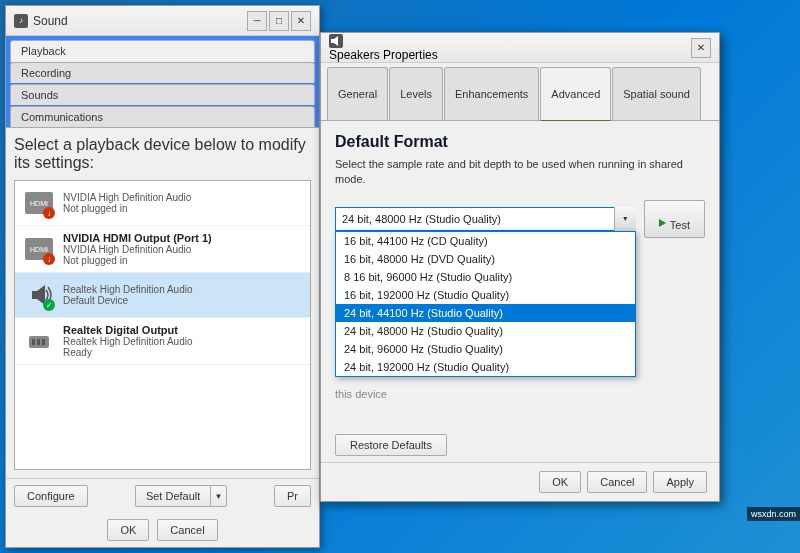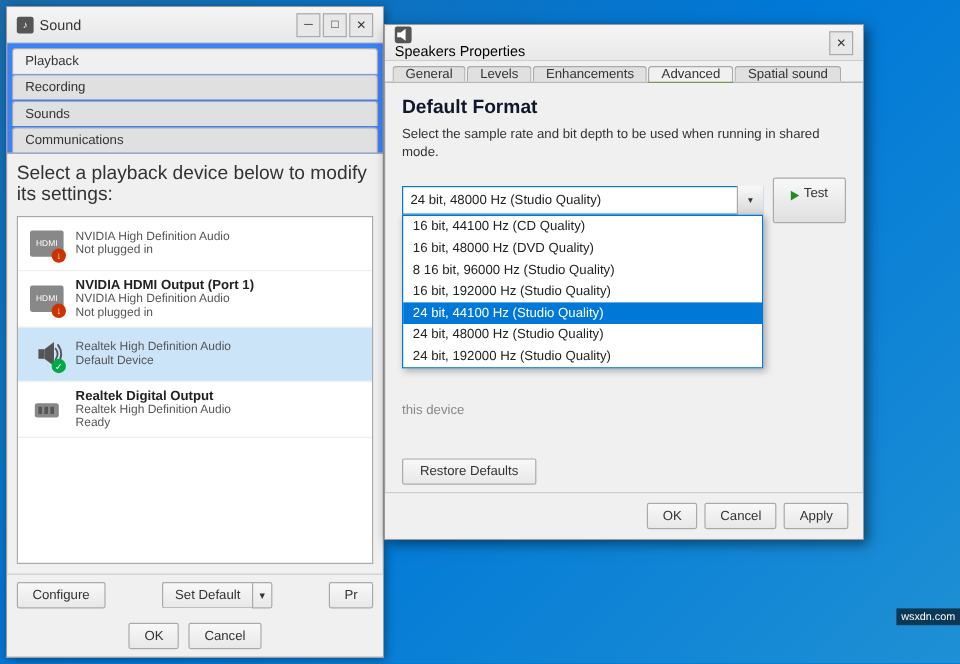--- a/index.html
+++ b/index.html
@@ -231,21 +231,21 @@
       display: flex;
       justify-content: center;
       gap: 8px;
       padding: 6px 8px;
       background: #f0f0f0;
     }
 
     
     .speakers-dialog {
       position: absolute;
-      top: 20px;
+      top: 32px;
       left: 320px;
       width: 400px;
       background: #f0f0f0;
       border: 1px solid #999;
       box-shadow: 3px 3px 10px rgba(0,0,0,0.5);
       z-index: 10;
     }
 
     .speakers-titlebar {
       background: linear-gradient(to bottom, #f5f5f5, #e8e8e8);
@@ -259,21 +259,21 @@
 
     .speakers-tabs {
       background: #f0f0f0;
       display: flex;
       border-bottom: 1px solid #aaa;
       padding: 4px 6px 0;
       gap: 1px;
     }
 
     .sp-tab {
-      padding: 0 10px;
+      padding: 20px 10px;
       border: 1px solid #aaa;
       border-bottom: none;
       background: #e0e0e0;
       cursor: pointer;
       font-size: 11px;
       color: #333;
       border-radius: 3px 3px 0 0;
     }
 
     .sp-tab.active {
@@ -332,21 +332,21 @@
 
     .test-btn {
       padding: 18px 14px;
       border: 1px solid #aaa;
       background: linear-gradient(to bottom, #f8f8f8, #e0e0e0);
       cursor: pointer;
       font-size: 11px;
       border-radius: 2px;
       color: #333;
       display: flex;
-      align-items: flex-end;
+      align-items: flex-start;
       gap: 4px;
       height: 36px;
     }
 
     .play-icon {
       width: 0;
       height: 0;
       border-style: solid;
       border-width: 4px 0 4px 7px;
       border-color: transparent transparent transparent #228b22;
@@ -535,20 +535,21 @@
           <div style="width:100%;padding:4px 24px 4px 6px;border:1px solid #0078d7;background:white;font-size:11px;color:#222;height:24px;display:flex;align-items:center;">24 bit, 48000 Hz (Studio Quality)</div>
           <div class="select-arrow">▾</div>
 
           <div class="dropdown-list">
             <div class="dropdown-item">16 bit, 44100 Hz (CD Quality)</div>
             <div class="dropdown-item">16 bit, 48000 Hz (DVD Quality)</div>
             <div class="dropdown-item">8 16 bit, 96000 Hz (Studio Quality)</div>
             <div class="dropdown-item">16 bit, 192000 Hz (Studio Quality)</div>
             <div class="dropdown-item selected">24 bit, 44100 Hz (Studio Quality)</div>
             <div class="dropdown-item">24 bit, 48000 Hz (Studio Quality)</div>
+            <div class="dropdown-item">24 bit, 96000 Hz (Studio Quality)</div>
             <div class="dropdown-item">24 bit, 192000 Hz (Studio Quality)</div>
           </div>
         </div>
 
         <button class="test-btn">
           <div class="play-icon"></div>
           <span>Test</span>
         </button>
       </div>
 

